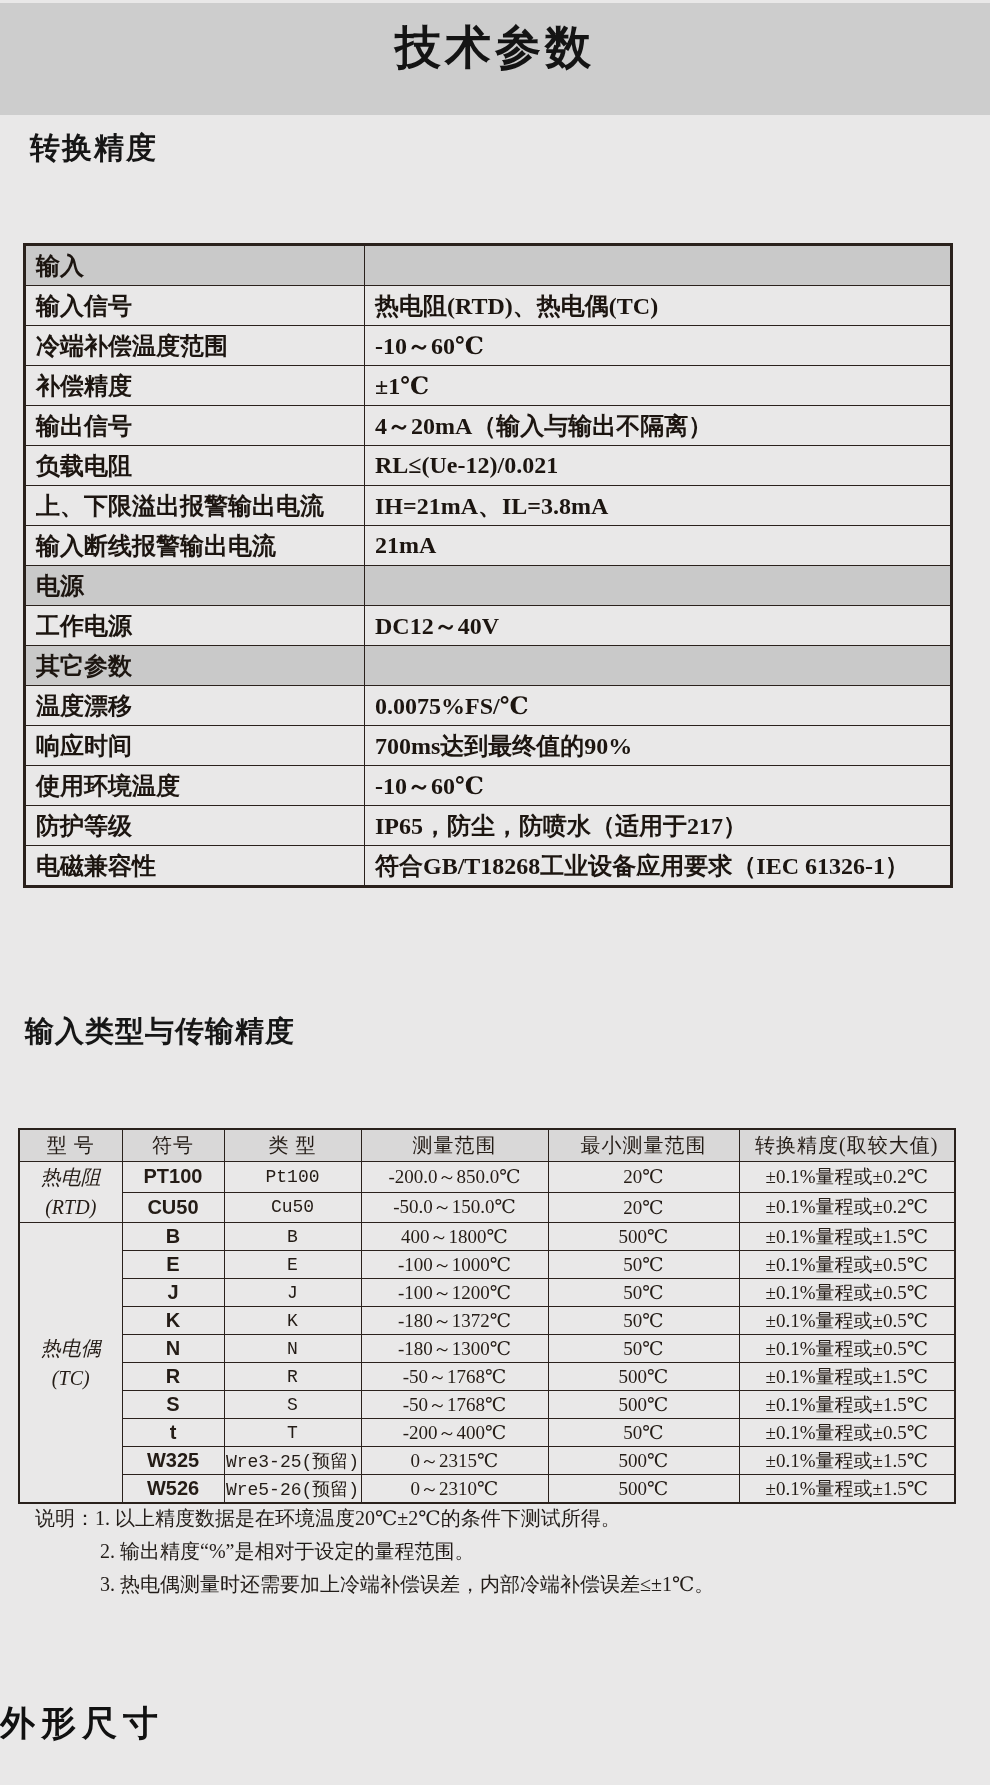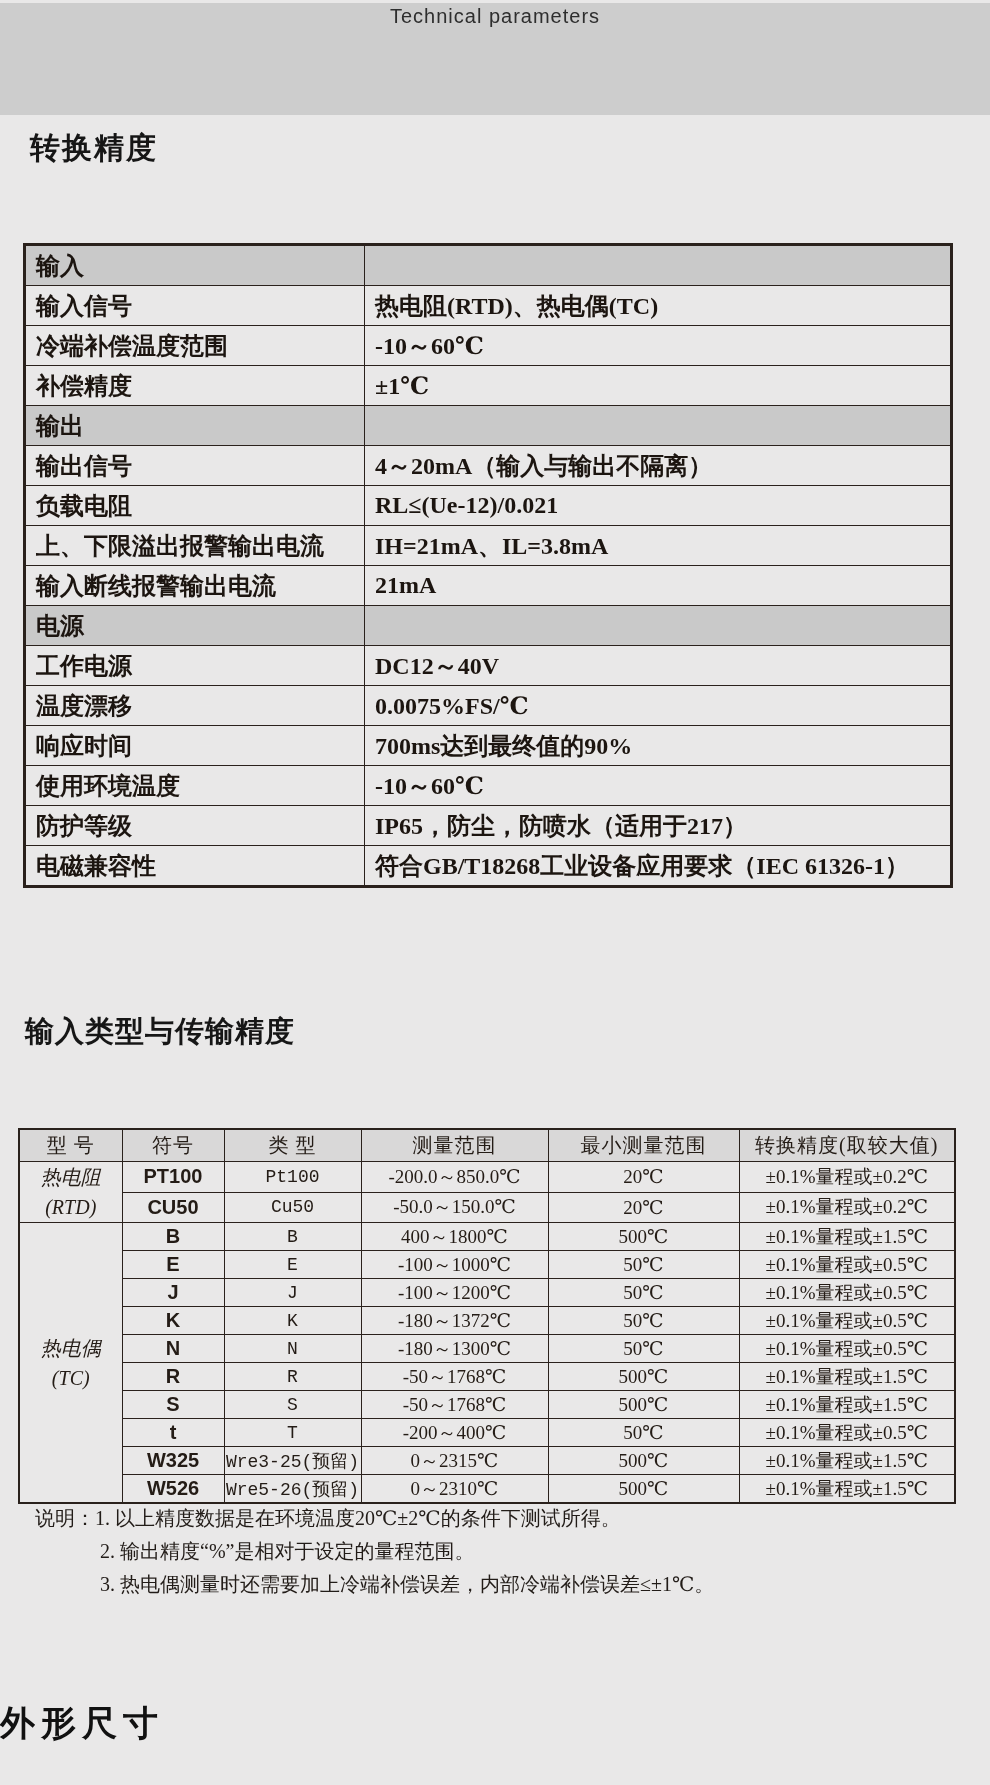--- a/index.html
+++ b/index.html
@@ -74,21 +74,21 @@
   }
   .notes .line{white-space:nowrap;}
   .notes .indent{padding-left:65px;}
 </style>
 </head>
 <body>
 
 <div id="page">
 
   <div class="banner">
-    <div class="subtitle">Technical parameters</div>
+    <div class="title">技术参数</div>
   </div>
 
   <div class="h-spec">转换精度</div>
 
   <table class="t1">
     <colgroup>
         <col class="c-label">
         <col>
       </colgroup>
     <tbody>
@@ -101,24 +101,20 @@
           <td>热电阻(RTD)、热电偶(TC)</td>
         </tr>
       <tr>
           <td>冷端补偿温度范围</td>
           <td>-10～60℃</td>
         </tr>
       <tr>
           <td>补偿精度</td>
           <td>±1℃</td>
         </tr>
-      <tr class="sec">
-          <td>输出</td>
-          <td></td>
-        </tr>
       <tr>
           <td>输出信号</td>
           <td>4～20mA（输入与输出不隔离）</td>
         </tr>
       <tr>
           <td>负载电阻</td>
           <td>RL≤(Ue-12)/0.021</td>
         </tr>
       <tr>
           <td>上、下限溢出报警输出电流</td>
@@ -128,20 +124,24 @@
           <td>输入断线报警输出电流</td>
           <td>21mA</td>
         </tr>
       <tr class="sec">
           <td>电源</td>
           <td></td>
         </tr>
       <tr>
           <td>工作电源</td>
           <td>DC12～40V</td>
+        </tr>
+      <tr class="sec">
+          <td>其它参数</td>
+          <td></td>
         </tr>
       <tr>
           <td>温度漂移</td>
           <td>0.0075%FS/℃</td>
         </tr>
       <tr>
           <td>响应时间</td>
           <td>700ms达到最终值的90%</td>
         </tr>
       <tr>

